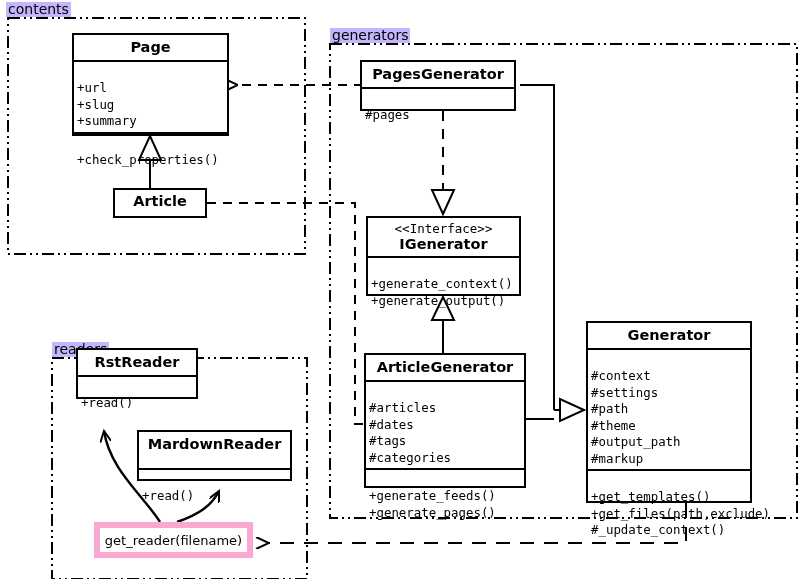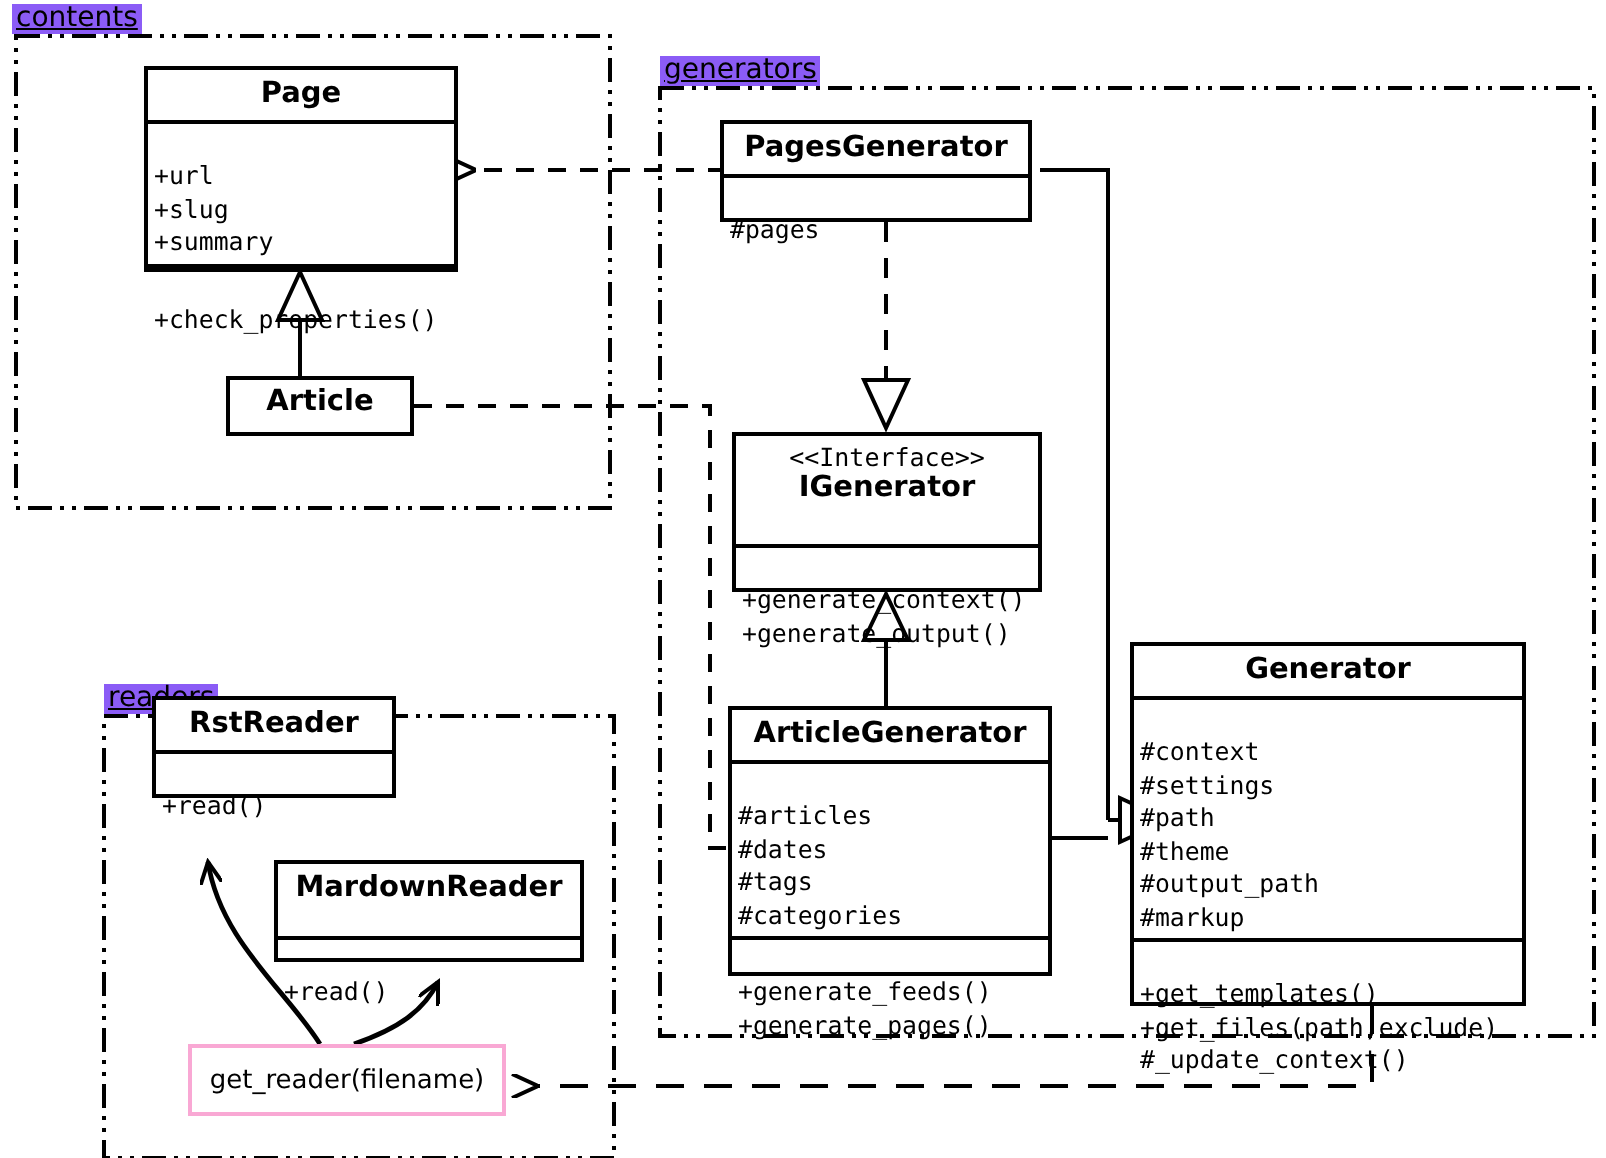--- a/index.html
+++ b/index.html
@@ -7,22 +7,22 @@
   body{
     width:803px;height:579px;
     font-family:"DejaVu Sans", sans-serif;
     position:relative;overflow:hidden;
   }
   #canvas{position:absolute;left:0;top:0;width:803px;height:579px;}
   .layer{position:absolute;left:0;top:0;width:803px;height:579px;}
   .pkg-label{
     position:absolute;
     font-family:"DejaVu Sans", sans-serif;
-    font-size:14px;color:#000;background:#8b5cf6;
-    padding:0 2px;white-space:nowrap;line-height:15px;text-decoration:underline;
+    font-size:14px;color:#000;background:#c4b5fd;
+    padding:0 2px;white-space:nowrap;line-height:15px;
   }
 
   
   .cls{
     position:absolute;box-sizing:border-box;
     border:2px solid #000;background:#fff;
     display:flex;flex-direction:column;
   }
   .cls-head{
     box-sizing:border-box;
@@ -39,21 +39,21 @@
     box-sizing:border-box;border-top:2px solid #000;
     padding:18px 3px 2px 3px;
   }
   .cls-sec .row{
     font-family:"DejaVu Sans Mono", monospace;
     font-size:12.4px;color:#000;line-height:16.5px;white-space:nowrap;
   }
   
   .plainbox{
     position:absolute;box-sizing:border-box;
-    border:2px solid #f9a8d4;background:#fff;
+    border:6px solid #f9a8d4;background:#fff;
     display:flex;align-items:center;justify-content:center;
     font-family:"DejaVu Sans", sans-serif;font-size:13px;color:#000;
   }
 </style>
 </head>
 <body>
 
 <div id="canvas">
 
   <svg class="layer" width="803" height="579" viewBox="0 0 803 579" xmlns="http://www.w3.org/2000/svg">
@@ -136,21 +136,21 @@
     <div class="cls-head" style="padding:3px 4px;">Article</div>
   </div>
 
   <div class="cls" style="left:360px;top:60px;width:156px;height:51px;">
     <div class="cls-head">PagesGenerator</div>
     <div class="cls-sec">
       <div class="row">#pages</div>
     </div>
   </div>
 
-  <div class="cls" style="left:366px;top:216px;width:155px;height:80px;gap:16px;">
+  <div class="cls" style="left:366px;top:216px;width:155px;height:80px;">
     <div class="cls-head" style="padding:3px 4px 4px 4px;">
       <span class="stereo">&lt;&lt;Interface&gt;&gt;</span>
       <span>IGenerator</span>
     </div>
     <div class="cls-sec">
       <div class="row">+generate_context()</div>
       <div class="row">+generate_output()</div>
     </div>
   </div>
 
@@ -161,21 +161,21 @@
       <div class="row">#dates</div>
       <div class="row">#tags</div>
       <div class="row">#categories</div>
     </div>
     <div class="cls-sec">
       <div class="row">+generate_feeds()</div>
       <div class="row">+generate_pages()</div>
     </div>
   </div>
 
-  <div class="cls" style="left:565px;top:321px;width:198px;height:182px;">
+  <div class="cls" style="left:586px;top:321px;width:166px;height:182px;">
     <div class="cls-head">Generator</div>
     <div class="cls-sec">
       <div class="row">#context</div>
       <div class="row">#settings</div>
       <div class="row">#path</div>
       <div class="row">#theme</div>
       <div class="row">#output_path</div>
       <div class="row">#markup</div>
     </div>
     <div class="cls-sec">

